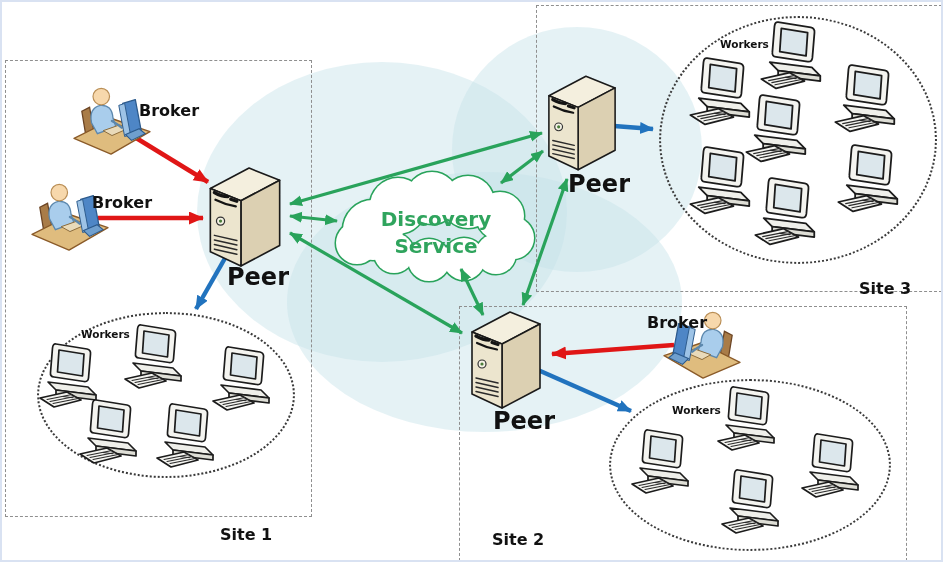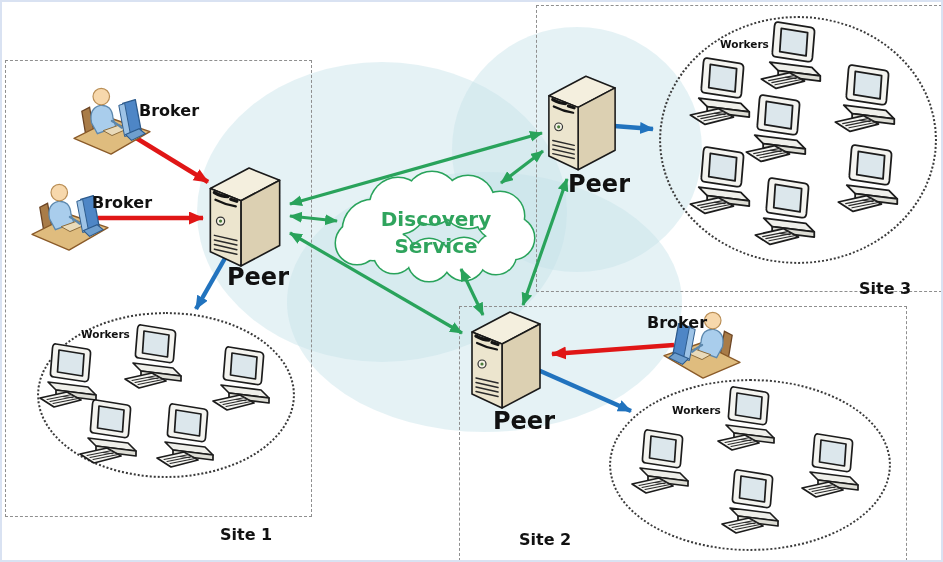--- a/index.html
+++ b/index.html
@@ -199,15 +199,15 @@
   <div class="lbl lbl-peer" style="left:225px;top:261px;">Peer</div>
   <div class="lbl lbl-peer" style="left:566px;top:168px;">Peer</div>
   <div class="lbl lbl-peer" style="left:491px;top:405px;">Peer</div>
 
   <div class="lbl lbl-workers" style="left:79px;top:326px;">Workers</div>
   <div class="lbl lbl-workers" style="left:718px;top:36px;">Workers</div>
   <div class="lbl lbl-workers" style="left:670px;top:402px;">Workers</div>
 
   <div class="lbl lbl-site" style="left:218px;top:484px;margin-top:39px;">Site 1</div>
   <div class="lbl lbl-site" style="left:857px;top:277px;">Site 3</div>
-  <div class="lbl lbl-site" style="left:517px;top:528px;">Site 2</div>
+  <div class="lbl lbl-site" style="left:490px;top:528px;">Site 2</div>
 
 </div>
 
 </body></html>

